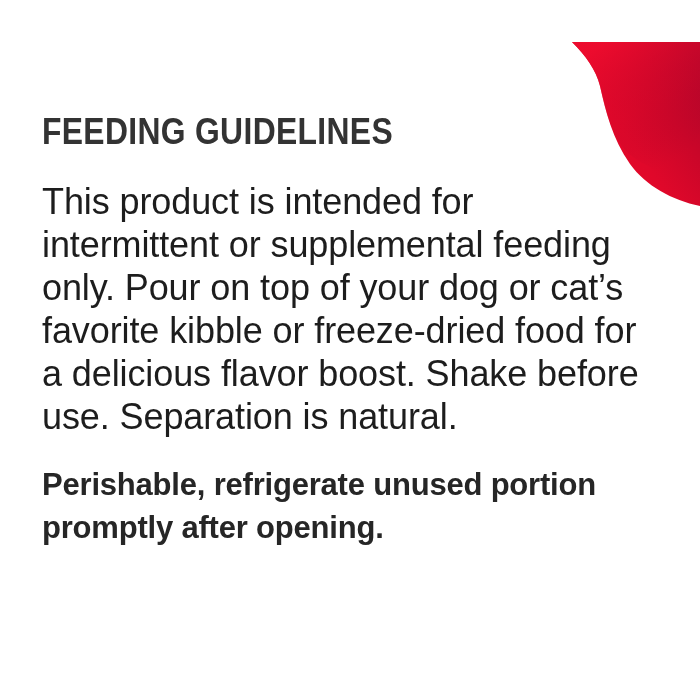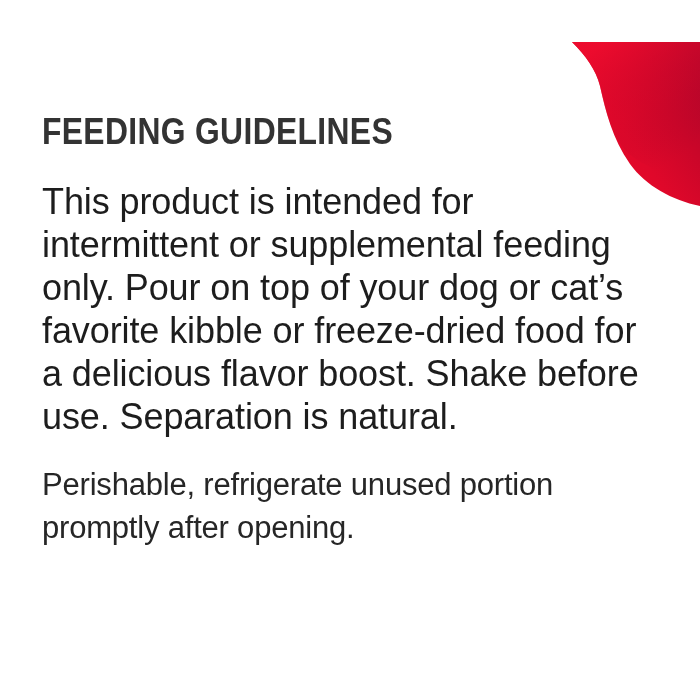--- a/index.html
+++ b/index.html
@@ -78,21 +78,21 @@
     font-weight: 300;
     color: #1d1d1d;
     letter-spacing: -0.1px;
     margin: 0;
   }
 
   #perishable-paragraph {
     top: 421px;
     font-size: 31px;
     line-height: 43px;
-    font-weight: 400;
+    font-weight: 700;
     color: #262626;
     letter-spacing: -0.2px;
     margin: 0;
   }
 
   .body-block p {
     margin: 0;
   }
 </style>
 </head>

